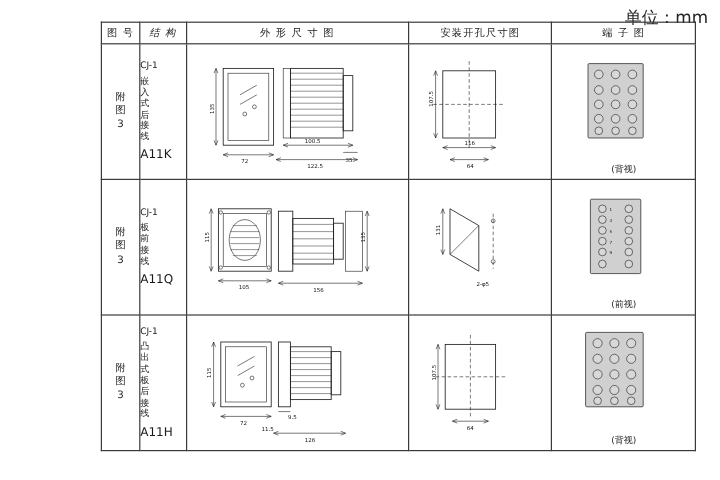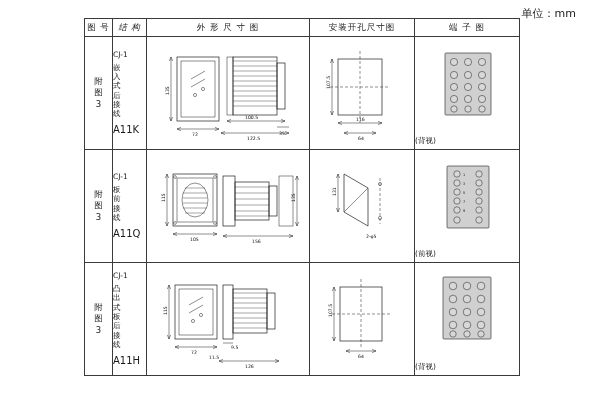--- a/index.html
+++ b/index.html
@@ -6,28 +6,28 @@
   body{
     width:600px;height:400px;
     background:#ffffff;
     font-family:"DejaVu Sans","Liberation Sans",sans-serif;
     color:#1a1a1a;
     overflow:hidden;
   }
   .page{position:relative;width:600px;height:400px;}
 
   .unit-note{
-    position:absolute;right:24px;top:6px;
-    font-size:11px;color:#222;
+    position:absolute;right:10px;top:6px;
+    font-size:14px;color:#222;
   }
 
   table.spec{
     position:absolute;left:84px;top:18px;
     border-collapse:collapse;
-    width:436px;
+    width:496px;
   }
   table.spec td,table.spec th{
     border:1px solid #3a3a3a;
     padding:0;
     vertical-align:middle;
     font-weight:normal;
   }
   thead td{
     height:17px;
     text-align:center;
@@ -49,21 +49,21 @@
     font-size:7.5px;line-height:1.3;
     padding:4px 2px;
   }
   .struct-top{font-size:7.5px;margin-bottom:3px;}
   .struct-mid{display:inline-block;line-height:1.25;}
   .struct-bot{font-size:10px;margin-top:4px;}
 
   .drawcell{position:relative;height:112px;}
   .cap{
     position:absolute;bottom:3px;left:0;right:0;
-    text-align:left;font-size:7.5px;color:#222;
+    text-align:center;font-size:7.5px;color:#222;
   }
 
   svg{display:block;}
   .ln{stroke:#1f1f1f;stroke-width:.7;fill:none;}
   .lnt{stroke:#1f1f1f;stroke-width:.5;fill:none;}
   .dash{stroke:#1f1f1f;stroke-width:.5;fill:none;stroke-dasharray:3 2;}
   .hatch{stroke:#1f1f1f;stroke-width:.4;fill:none;}
   .dimtxt{font-size:4.6px;fill:#111;font-family:"DejaVu Sans",sans-serif;}
   .pin{fill:#d8d8d8;stroke:#1f1f1f;stroke-width:.5;}
   .plate{fill:#d0d0d0;stroke:#1f1f1f;stroke-width:.6;}

